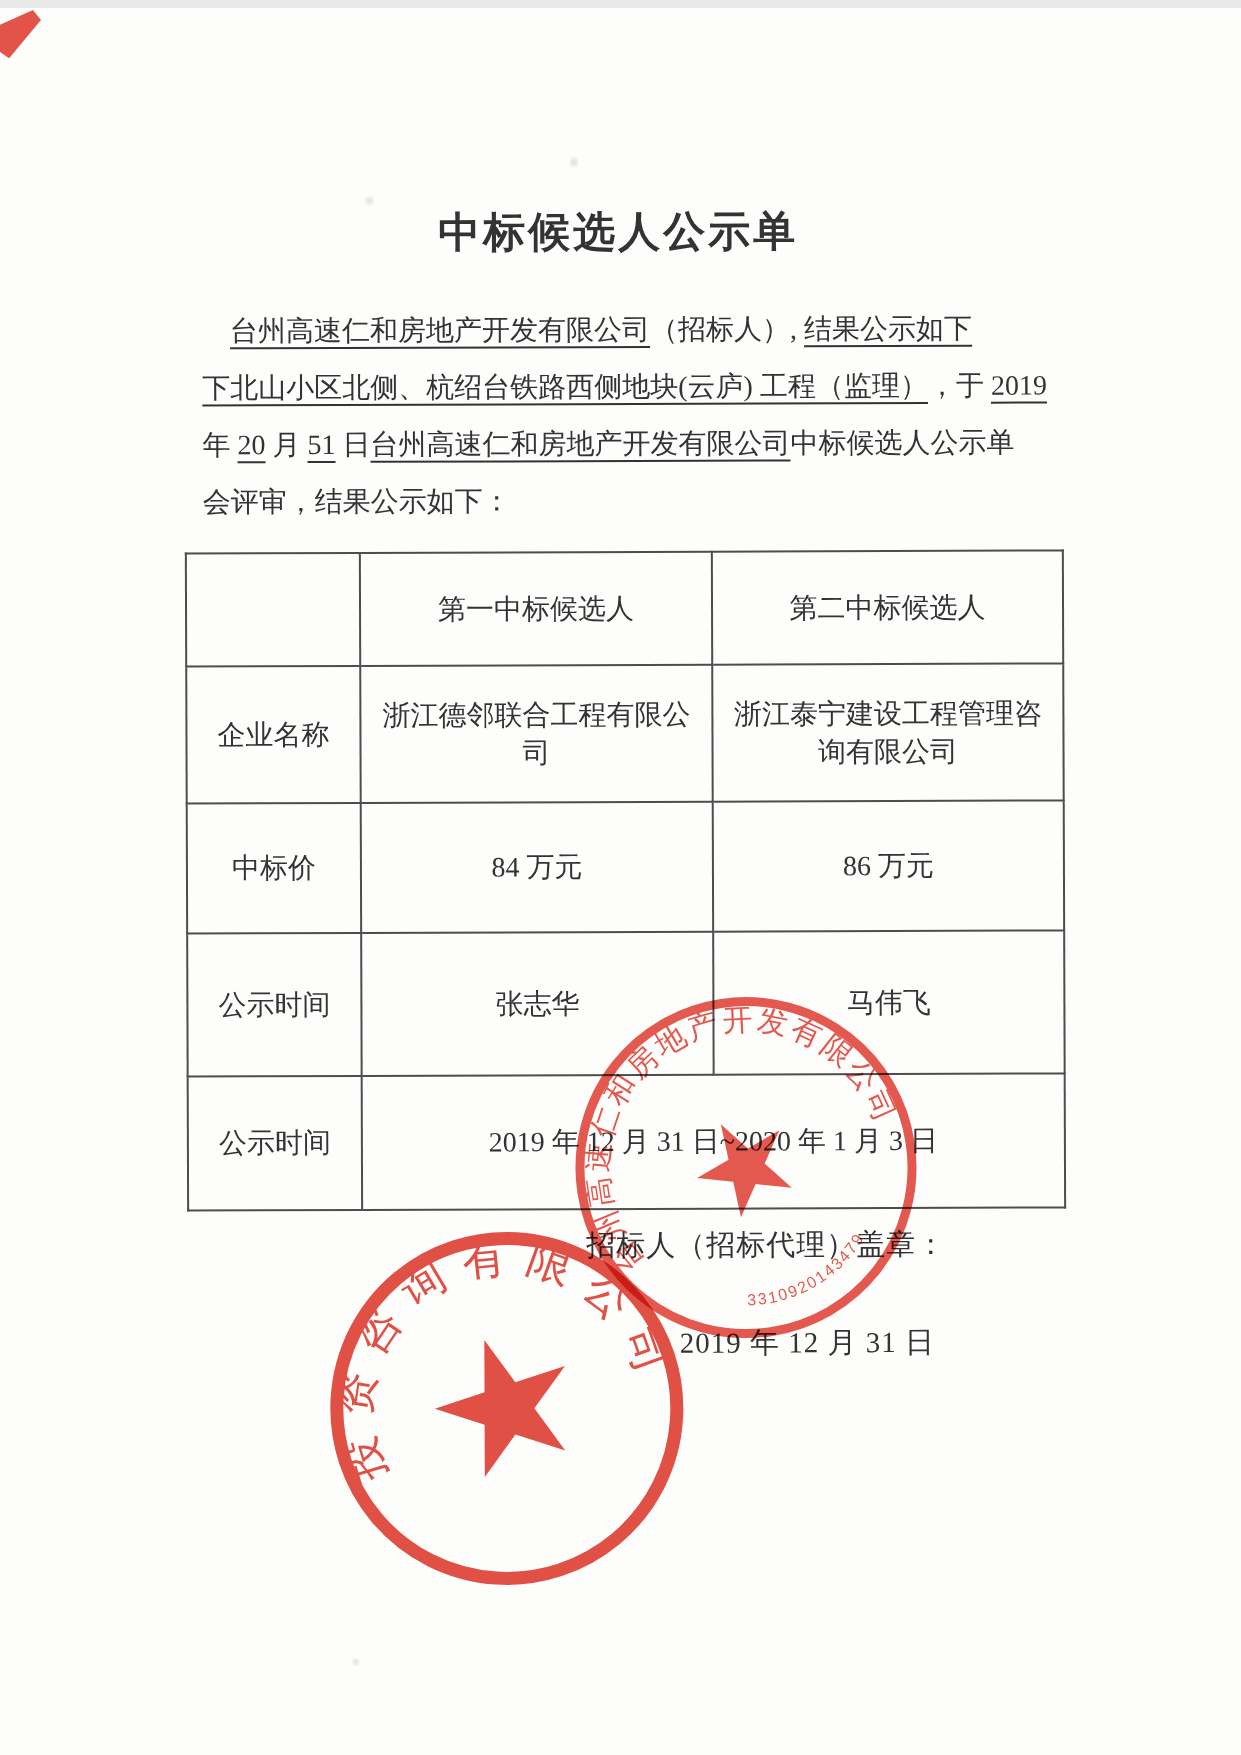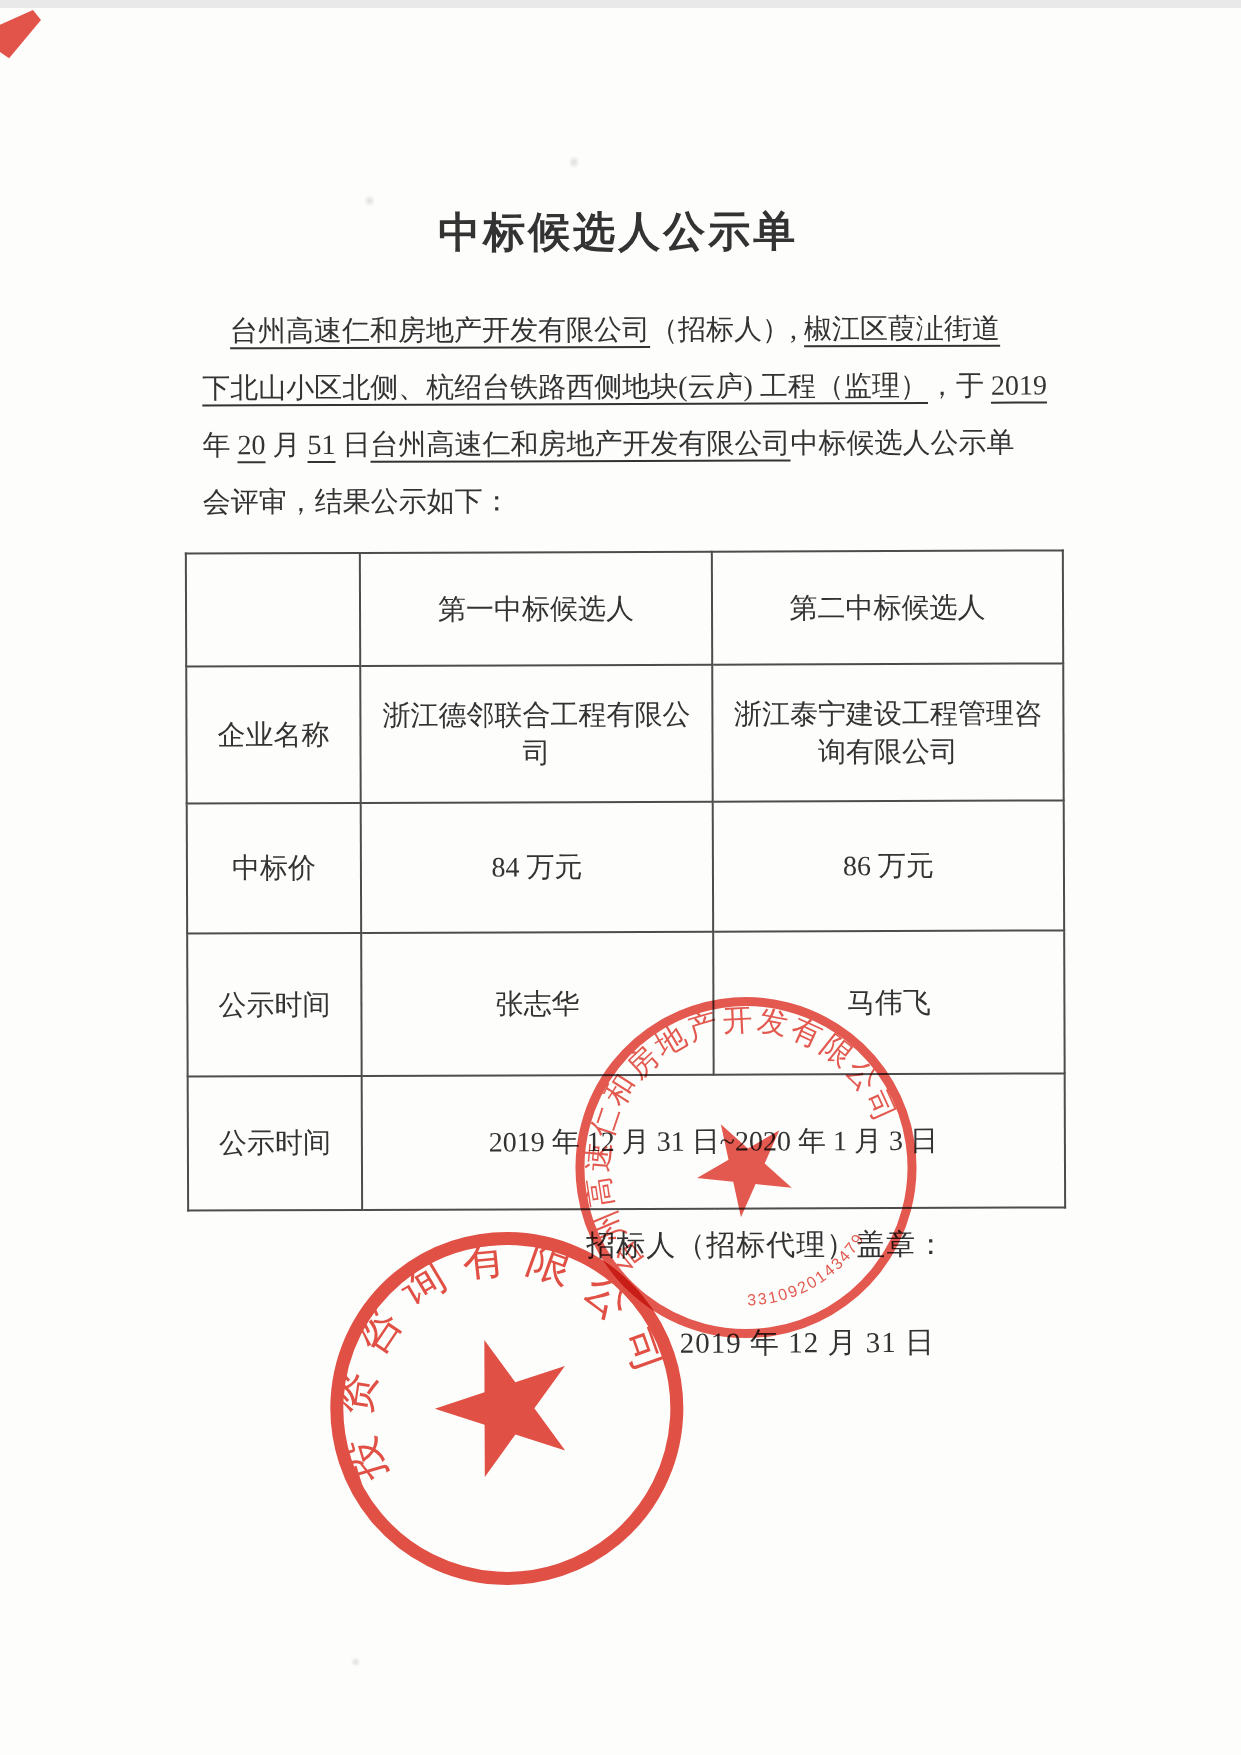--- a/index.html
+++ b/index.html
@@ -62,21 +62,21 @@
 </style>
 </head>
 <body>
 
 <div class="page">
   <div class="content">
 
     <div class="doc-title">中标候选人公示单</div>
 
     <div class="intro">
-      <div class="ln indent"><span class="u">台州高速仁和房地产开发有限公司</span><span>（招标人）, </span><span class="u">椒江区葭沚街道</span></div>
+      <div class="ln indent"><span class="u">台州高速仁和房地产开发有限公司</span><span>（招标人）, </span><span class="u">结果公示如下</span></div>
       <div class="ln"><span class="u">下北山小区北侧、杭绍台铁路西侧地块(云庐) 工程（监理）</span><span>，于 </span><span class="u">2019</span></div>
       <div class="ln"><span>年 </span><span class="u">20</span><span> 月 </span><span class="u">51</span><span> 日</span><span class="u">台州高速仁和房地产开发有限公司</span><span>中标候选人公示单</span></div>
       <div class="ln"><span>会评审，结果公示如下：</span></div>
     </div>
 
     <table class="bid">
       <colgroup>
           <col style="width:174px">
           <col style="width:352px">
           <col style="width:351px">

